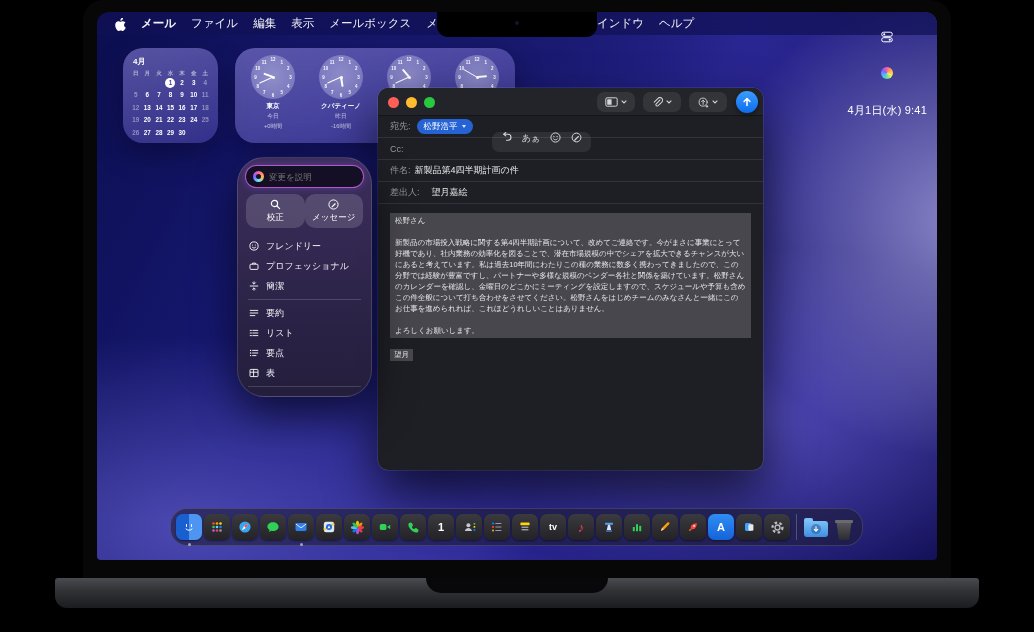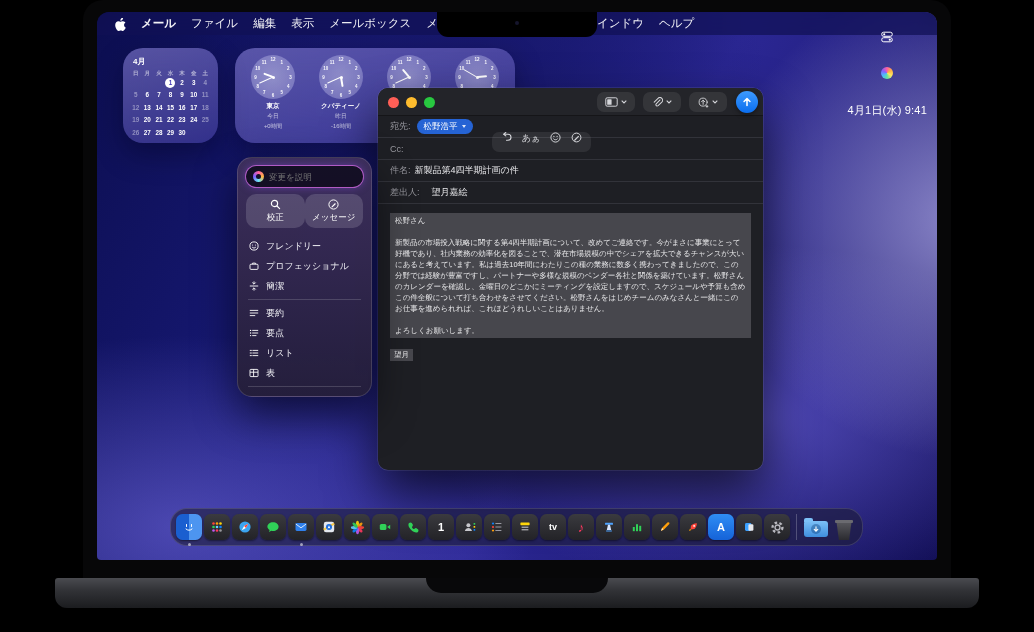--- a/index.html
+++ b/index.html
@@ -74,21 +74,21 @@
     background:#fff; border-radius:1px; transform-origin:50% 100%; }
   .hand-m { position:absolute; left:50%; bottom:50%; width:1.2px; height:15px;
     background:#fff; border-radius:1px; transform-origin:50% 100%; }
   .clock-ctr { position:absolute; left:50%; top:50%; width:3px; height:3px;
     margin:-1.5px 0 0 -1.5px; background:#fff; border-radius:50%; }
   .clock-city { font-size:6.5px; font-weight:bold; color:#fff; margin-top:3px; }
   .clock-sub { font-size:5.8px; color:rgba(255,255,255,.68); margin-top:1px; }
 
   
   .wt { position:absolute; left:140px; top:145px; width:135px; z-index:25;
-    border-radius:15px; padding-bottom:6px;
+    border-radius:27px; padding-bottom:6px;
     background:linear-gradient(180deg, rgba(62,48,92,.97), rgba(36,30,58,.97));
     border:1px solid rgba(255,255,255,.14);
     box-shadow:0 18px 40px rgba(0,0,10,.6); color:#f2f2f7; }
   .wt-input { margin:8px 8px 7px; height:21px; border-radius:11px;
     background:rgba(14,11,28,.85); display:flex; align-items:center; gap:5px; padding:0 7px;
     box-shadow:0 0 0 1px rgba(219,108,228,.7), 0 0 9px rgba(150,80,240,.5); }
   .wt-ai { width:11px; height:11px; border-radius:50%; flex:none; position:relative;
     background:conic-gradient(#ff5fa2,#ffb340,#6ee7f5,#7a5cff,#ff5fa2); }
   .wt-ai::after { content:""; position:absolute; inset:2.6px; border-radius:50%; background:#15112a; }
   .wt-input input { background:transparent; border:none; outline:none; width:100%;
@@ -498,33 +498,33 @@
         </div>
         <div class="wt-div"></div>
         <div class="wt-row">
           <svg width="10" height="10" viewBox="0 0 10 10" fill="none" stroke="#fff" stroke-width=".9" stroke-linecap="round">
               <path d="M1.2 2.4h7.6M1.2 5h7.6M1.2 7.6h4.6"></path>
             </svg>
           <span>要約</span>
         </div>
         <div class="wt-row">
           <svg width="10" height="10" viewBox="0 0 10 10" fill="none" stroke="#fff" stroke-width=".9" stroke-linecap="round">
+              <path d="M1.2 2.4h1.2M1.2 5h1.2M1.2 7.6h1.2"></path>
+              <path d="M3.8 2.4h5M3.8 5h5M3.8 7.6h5"></path>
+            </svg>
+          <span>リスト</span>
+        </div>
+        <div class="wt-row">
+          <svg width="10" height="10" viewBox="0 0 10 10" fill="none" stroke="#fff" stroke-width=".9" stroke-linecap="round">
               <circle cx="1.6" cy="2.4" r=".7" fill="#fff" stroke="none"></circle>
               <circle cx="1.6" cy="5" r=".7" fill="#fff" stroke="none"></circle>
               <circle cx="1.6" cy="7.6" r=".7" fill="#fff" stroke="none"></circle>
               <path d="M3.6 2.4h5.2M3.6 5h5.2M3.6 7.6h3.4"></path>
             </svg>
           <span>要点</span>
-        </div>
-        <div class="wt-row">
-          <svg width="10" height="10" viewBox="0 0 10 10" fill="none" stroke="#fff" stroke-width=".9" stroke-linecap="round">
-              <path d="M1.2 2.4h1.2M1.2 5h1.2M1.2 7.6h1.2"></path>
-              <path d="M3.8 2.4h5M3.8 5h5M3.8 7.6h5"></path>
-            </svg>
-          <span>リスト</span>
         </div>
         <div class="wt-row">
           <svg width="10" height="10" viewBox="0 0 10 10" fill="none" stroke="#fff" stroke-width=".9">
               <rect x="1" y="1.4" width="8" height="7.2" rx=".8"></rect>
               <path d="M1 4.2h8M4.6 1.4v7.2"></path>
             </svg>
           <span>表</span>
         </div>
         <div class="wt-div"></div>
       </div>

